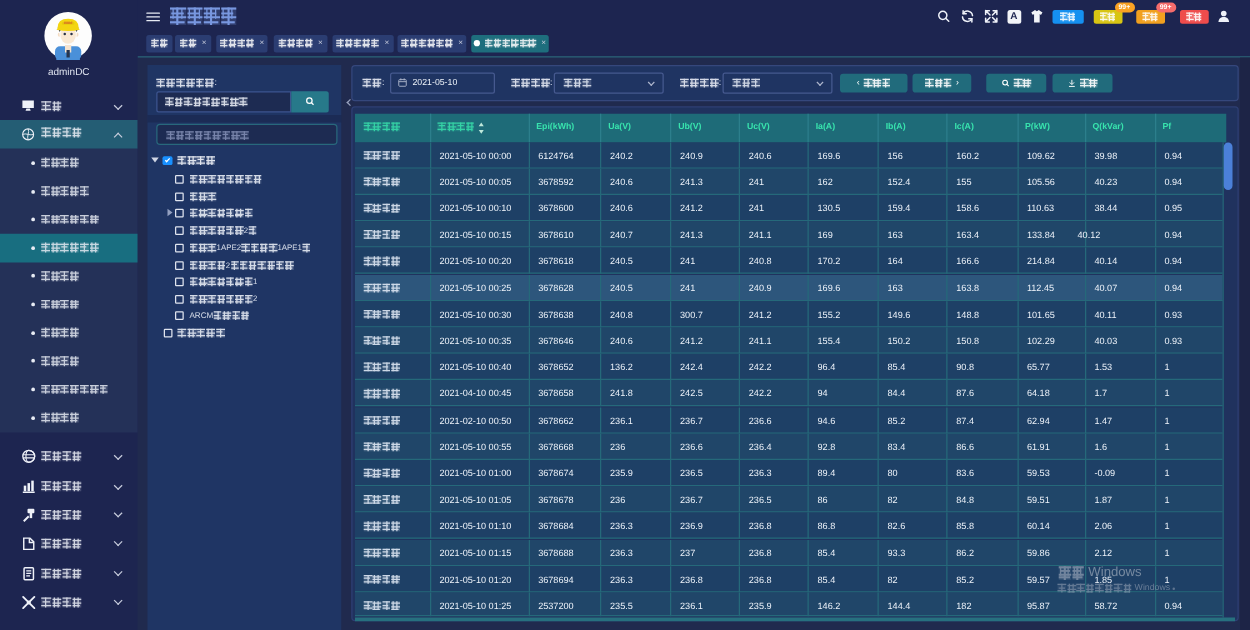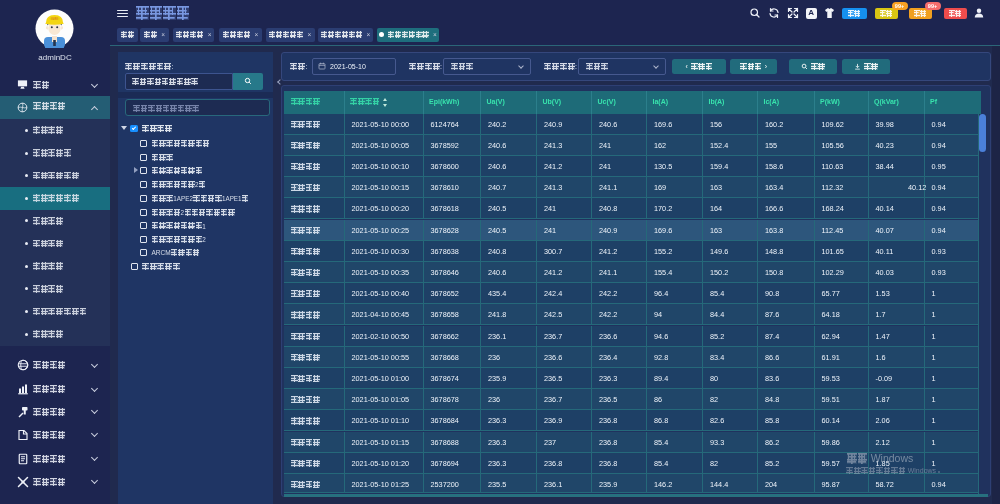--- a/index.html
+++ b/index.html
@@ -425,22 +425,22 @@
     <div class="abs" style="left:923.5px;top:177.1px;width:1px;height:21.2px;background:#25697a"></div>
     <div class="abs" style="left:290.5px;top:184.1px"><i class="c a k10" style="width:6.6px;height:7.4px;opacity:0.9"></i><i class="c b k10" style="width:6.6px;height:7.4px;opacity:0.9"></i><i class="c a k10" style="width:6.6px;height:7.4px;opacity:0.9"></i><i class="c b k10" style="width:6.6px;height:7.4px;opacity:0.9"></i></div>
     <div class="abs num" style="left:351.5px;top:184.1px">2021-05-10 00:15</div>
     <div class="abs num" style="left:430.5px;top:184.1px">3678610</div>
     <div class="abs num" style="left:488px;top:184.1px">240.7</div>
     <div class="abs num" style="left:544px;top:184.1px">241.3</div>
     <div class="abs num" style="left:599px;top:184.1px">241.1</div>
     <div class="abs num" style="left:654px;top:184.1px">169</div>
     <div class="abs num" style="left:710px;top:184.1px">163</div>
     <div class="abs num" style="left:765px;top:184.1px">163.4</div>
-    <div class="abs num" style="left:821.5px;top:184.1px">112.32</div>
-    <div class="abs num" style="left:908px;top:184.1px">40.12</div>
+    <div class="abs num" style="left:821.5px;top:184.1px">133.84</div>
+    <div class="abs num" style="left:862px;top:184.1px">40.12</div>
     <div class="abs num" style="left:931.5px;top:184.1px">0.94</div>
     <div class="abs" style="left:284px;top:198.3px;width:693.5px;height:21.2px;background:#1e4066;border-bottom:1px solid #25697a"></div>
     <div class="abs" style="left:343.5px;top:198.3px;width:1px;height:21.2px;background:#25697a"></div>
     <div class="abs" style="left:422.5px;top:198.3px;width:1px;height:21.2px;background:#25697a"></div>
     <div class="abs" style="left:480px;top:198.3px;width:1px;height:21.2px;background:#25697a"></div>
     <div class="abs" style="left:536px;top:198.3px;width:1px;height:21.2px;background:#25697a"></div>
     <div class="abs" style="left:591px;top:198.3px;width:1px;height:21.2px;background:#25697a"></div>
     <div class="abs" style="left:646px;top:198.3px;width:1px;height:21.2px;background:#25697a"></div>
     <div class="abs" style="left:702px;top:198.3px;width:1px;height:21.2px;background:#25697a"></div>
     <div class="abs" style="left:757px;top:198.3px;width:1px;height:21.2px;background:#25697a"></div>
@@ -449,21 +449,21 @@
     <div class="abs" style="left:923.5px;top:198.3px;width:1px;height:21.2px;background:#25697a"></div>
     <div class="abs" style="left:290.5px;top:205.3px"><i class="c a k10" style="width:6.6px;height:7.4px;opacity:0.9"></i><i class="c b k10" style="width:6.6px;height:7.4px;opacity:0.9"></i><i class="c a k10" style="width:6.6px;height:7.4px;opacity:0.9"></i><i class="c b k10" style="width:6.6px;height:7.4px;opacity:0.9"></i></div>
     <div class="abs num" style="left:351.5px;top:205.3px">2021-05-10 00:20</div>
     <div class="abs num" style="left:430.5px;top:205.3px">3678618</div>
     <div class="abs num" style="left:488px;top:205.3px">240.5</div>
     <div class="abs num" style="left:544px;top:205.3px">241</div>
     <div class="abs num" style="left:599px;top:205.3px">240.8</div>
     <div class="abs num" style="left:654px;top:205.3px">170.2</div>
     <div class="abs num" style="left:710px;top:205.3px">164</div>
     <div class="abs num" style="left:765px;top:205.3px">166.6</div>
-    <div class="abs num" style="left:821.5px;top:205.3px">168.24</div>
+    <div class="abs num" style="left:821.5px;top:205.3px">214.84</div>
     <div class="abs num" style="left:875.5px;top:205.3px">40.14</div>
     <div class="abs num" style="left:931.5px;top:205.3px">0.94</div>
     <div class="abs" style="left:284px;top:219.5px;width:693.5px;height:21.2px;background:#2d567c;border-bottom:1px solid #25697a"></div>
     <div class="abs" style="left:343.5px;top:219.5px;width:1px;height:21.2px;background:#25697a"></div>
     <div class="abs" style="left:422.5px;top:219.5px;width:1px;height:21.2px;background:#25697a"></div>
     <div class="abs" style="left:480px;top:219.5px;width:1px;height:21.2px;background:#25697a"></div>
     <div class="abs" style="left:536px;top:219.5px;width:1px;height:21.2px;background:#25697a"></div>
     <div class="abs" style="left:591px;top:219.5px;width:1px;height:21.2px;background:#25697a"></div>
     <div class="abs" style="left:646px;top:219.5px;width:1px;height:21.2px;background:#25697a"></div>
     <div class="abs" style="left:702px;top:219.5px;width:1px;height:21.2px;background:#25697a"></div>
@@ -539,21 +539,21 @@
     <div class="abs" style="left:591px;top:283.1px;width:1px;height:21.2px;background:#25697a"></div>
     <div class="abs" style="left:646px;top:283.1px;width:1px;height:21.2px;background:#25697a"></div>
     <div class="abs" style="left:702px;top:283.1px;width:1px;height:21.2px;background:#25697a"></div>
     <div class="abs" style="left:757px;top:283.1px;width:1px;height:21.2px;background:#25697a"></div>
     <div class="abs" style="left:813.5px;top:283.1px;width:1px;height:21.2px;background:#25697a"></div>
     <div class="abs" style="left:867.5px;top:283.1px;width:1px;height:21.2px;background:#25697a"></div>
     <div class="abs" style="left:923.5px;top:283.1px;width:1px;height:21.2px;background:#25697a"></div>
     <div class="abs" style="left:290.5px;top:290.1px"><i class="c a k10" style="width:6.6px;height:7.4px;opacity:0.9"></i><i class="c b k10" style="width:6.6px;height:7.4px;opacity:0.9"></i><i class="c a k10" style="width:6.6px;height:7.4px;opacity:0.9"></i><i class="c b k10" style="width:6.6px;height:7.4px;opacity:0.9"></i></div>
     <div class="abs num" style="left:351.5px;top:290.1px">2021-05-10 00:40</div>
     <div class="abs num" style="left:430.5px;top:290.1px">3678652</div>
-    <div class="abs num" style="left:488px;top:290.1px">435.4</div>
+    <div class="abs num" style="left:488px;top:290.1px">136.2</div>
     <div class="abs num" style="left:544px;top:290.1px">242.4</div>
     <div class="abs num" style="left:599px;top:290.1px">242.2</div>
     <div class="abs num" style="left:654px;top:290.1px">96.4</div>
     <div class="abs num" style="left:710px;top:290.1px">85.4</div>
     <div class="abs num" style="left:765px;top:290.1px">90.8</div>
     <div class="abs num" style="left:821.5px;top:290.1px">65.77</div>
     <div class="abs num" style="left:875.5px;top:290.1px">1.53</div>
     <div class="abs num" style="left:931.5px;top:290.1px">1</div>
     <div class="abs" style="left:284px;top:304.3px;width:693.5px;height:21.2px;background:#204669;border-bottom:1px solid #25697a"></div>
     <div class="abs" style="left:343.5px;top:304.3px;width:1px;height:21.2px;background:#25697a"></div>
@@ -760,21 +760,21 @@
     <div class="abs" style="left:867.5px;top:473.9px;width:1px;height:19.6px;background:#25697a"></div>
     <div class="abs" style="left:923.5px;top:473.9px;width:1px;height:19.6px;background:#25697a"></div>
     <div class="abs" style="left:290.5px;top:480.9px"><i class="c a k10" style="width:6.6px;height:7.4px;opacity:0.9"></i><i class="c b k10" style="width:6.6px;height:7.4px;opacity:0.9"></i><i class="c a k10" style="width:6.6px;height:7.4px;opacity:0.9"></i><i class="c b k10" style="width:6.6px;height:7.4px;opacity:0.9"></i></div>
     <div class="abs num" style="left:351.5px;top:480.9px">2021-05-10 01:25</div>
     <div class="abs num" style="left:430.5px;top:480.9px">2537200</div>
     <div class="abs num" style="left:488px;top:480.9px">235.5</div>
     <div class="abs num" style="left:544px;top:480.9px">236.1</div>
     <div class="abs num" style="left:599px;top:480.9px">235.9</div>
     <div class="abs num" style="left:654px;top:480.9px">146.2</div>
     <div class="abs num" style="left:710px;top:480.9px">144.4</div>
-    <div class="abs num" style="left:765px;top:480.9px">204</div>
+    <div class="abs num" style="left:765px;top:480.9px">182</div>
     <div class="abs num" style="left:821.5px;top:480.9px">95.87</div>
     <div class="abs num" style="left:875.5px;top:480.9px">58.72</div>
     <div class="abs num" style="left:931.5px;top:480.9px">0.94</div>
     <div class="abs" style="left:977.5px;top:113.5px;width:1.2px;height:380px;background:#25697a"></div>
     <div class="abs" style="left:991.5px;top:46px;width:8.5px;height:458px;background:#1d2446"></div>
     <div class="abs" style="left:284px;top:493.5px;width:704px;height:3.5px;background:#27707f"></div>
     <div class="abs" style="left:979px;top:113.5px;width:7px;height:38px;background:#4b80d9;border-radius:3.5px"></div>
     <div class="abs" style="left:847px;top:453px;color:rgba(190,196,208,.55);font-size:10.5px;line-height:11px"><i class="c T k11" style="width:9.5px;height:10.6px;opacity:0.5"></i><i class="c T k11" style="width:9.5px;height:10.6px;opacity:0.5"></i> Windows</div>
     <div class="abs" style="left:846px;top:467px;color:rgba(190,196,208,.45);font-size:7px;line-height:7.5px"><i class="c a k11" style="width:6.6px;height:7.4px;opacity:0.42"></i><i class="c b k11" style="width:6.6px;height:7.4px;opacity:0.42"></i><i class="c a k11" style="width:6.6px;height:7.4px;opacity:0.42"></i><i class="c b k11" style="width:6.6px;height:7.4px;opacity:0.42"></i><i class="c a k11" style="width:6.6px;height:7.4px;opacity:0.42"></i><i class="c b k11" style="width:6.6px;height:7.4px;opacity:0.42"></i><i class="c a k11" style="width:6.6px;height:7.4px;opacity:0.42"></i><i class="c b k11" style="width:6.6px;height:7.4px;opacity:0.42"></i> Windows<i style="display:inline-block;width:2.5px;height:2.5px;border:1px solid rgba(190,196,208,.4);border-radius:50%;margin-left:1.5px"></i></div>
   </div>

